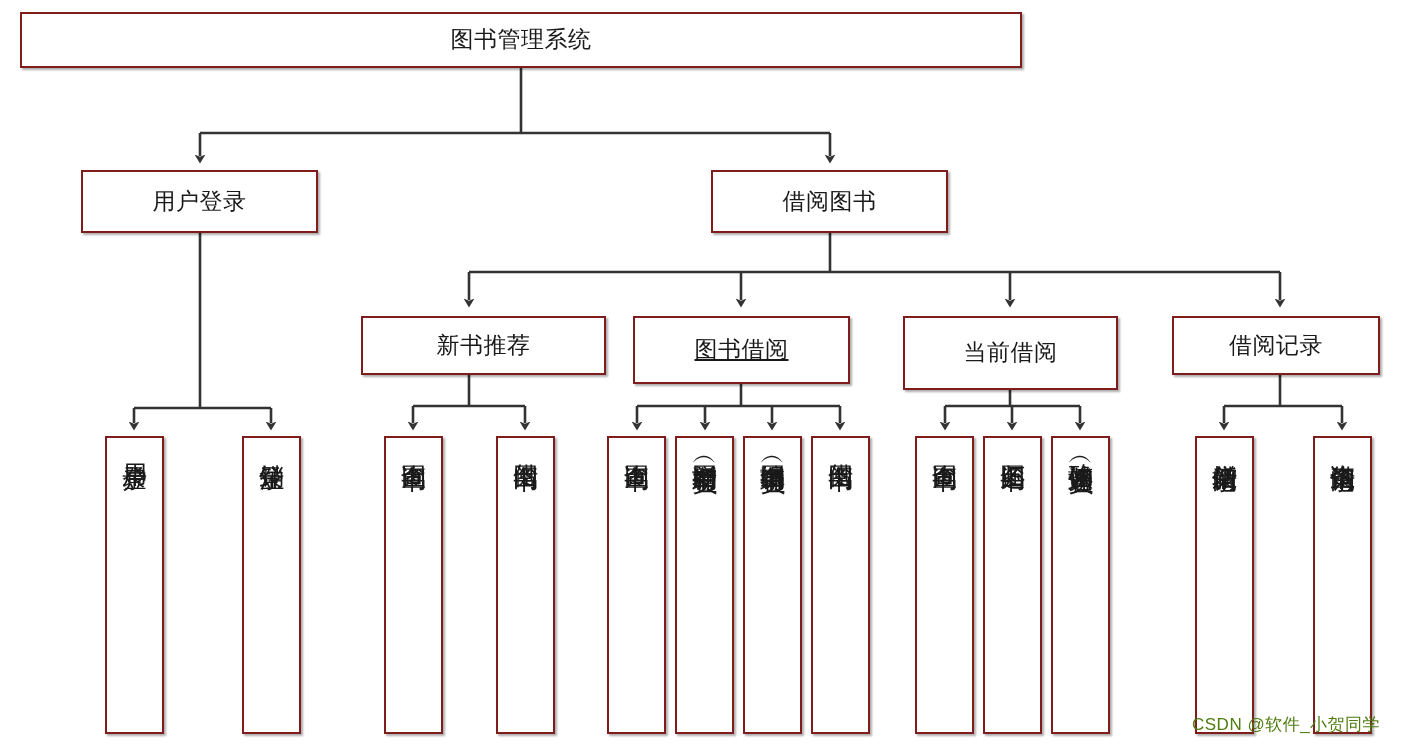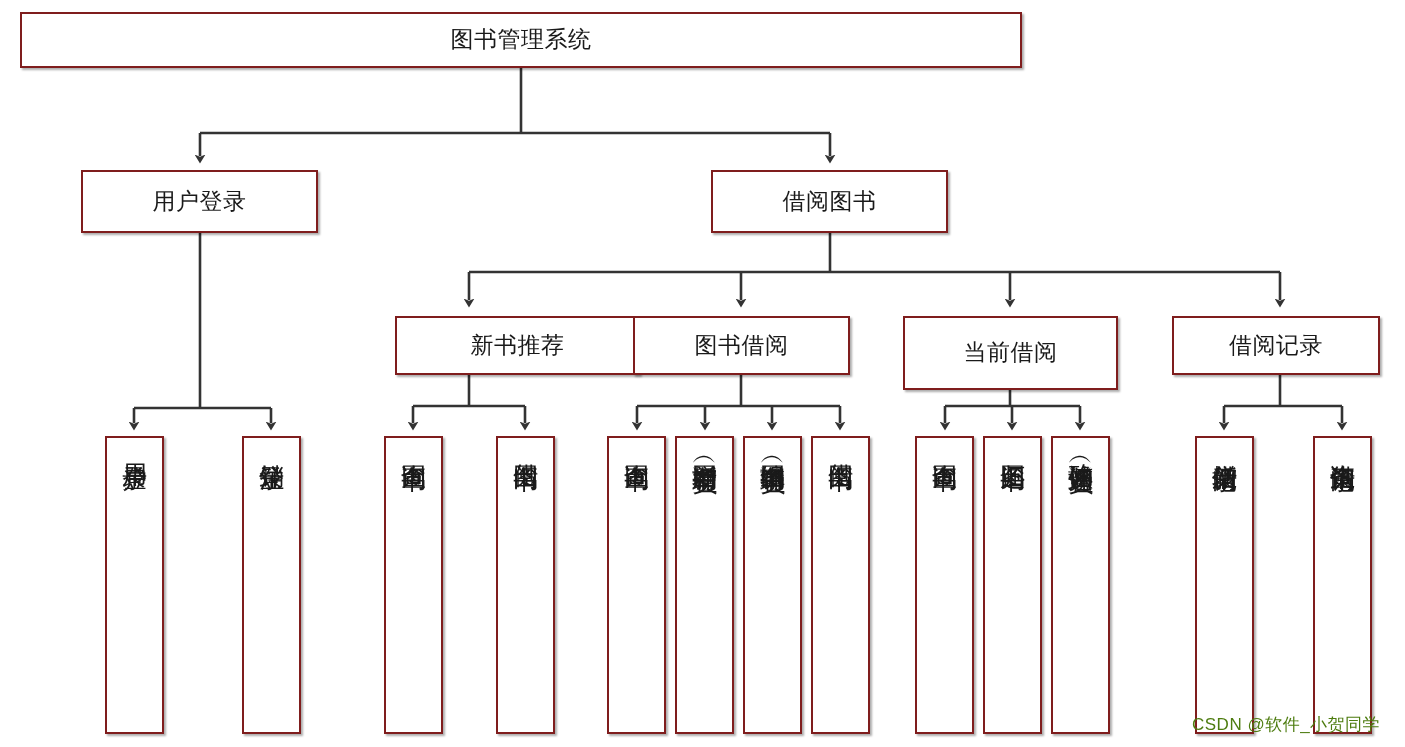--- a/index.html
+++ b/index.html
@@ -133,24 +133,24 @@
     <span class="node-label">图书管理系统</span>
   </div>
 
   <div class="node horiz" style="left:81px; top:170px; width:237px; height:63px;">
     <span class="node-label">用户登录</span>
   </div>
   <div class="node horiz" style="left:711px; top:170px; width:237px; height:63px;">
     <span class="node-label">借阅图书</span>
   </div>
 
-  <div class="node horiz" style="left:361px; top:316px; width:245px; height:59px;margin-left:34px;">
+  <div class="node horiz" style="left:361px; top:316px; width:245px; height:59px;">
     <span class="node-label">新书推荐</span>
   </div>
-  <div class="node horiz" style="left:633px; top:316px; width:217px; height:59px;">
+  <div class="node horiz" style="left:633px; top:316px; width:217px; height:68px;text-decoration:underline;">
     <span class="node-label">图书借阅</span>
   </div>
   <div class="node horiz" style="left:903px; top:316px; width:215px; height:74px;">
     <span class="node-label">当前借阅</span>
   </div>
   <div class="node horiz" style="left:1172px; top:316px; width:208px; height:59px;">
     <span class="node-label">借阅记录</span>
   </div>
 
   <div class="node vert" style="left:105px; top:436px; width:59px; height:298px;">

